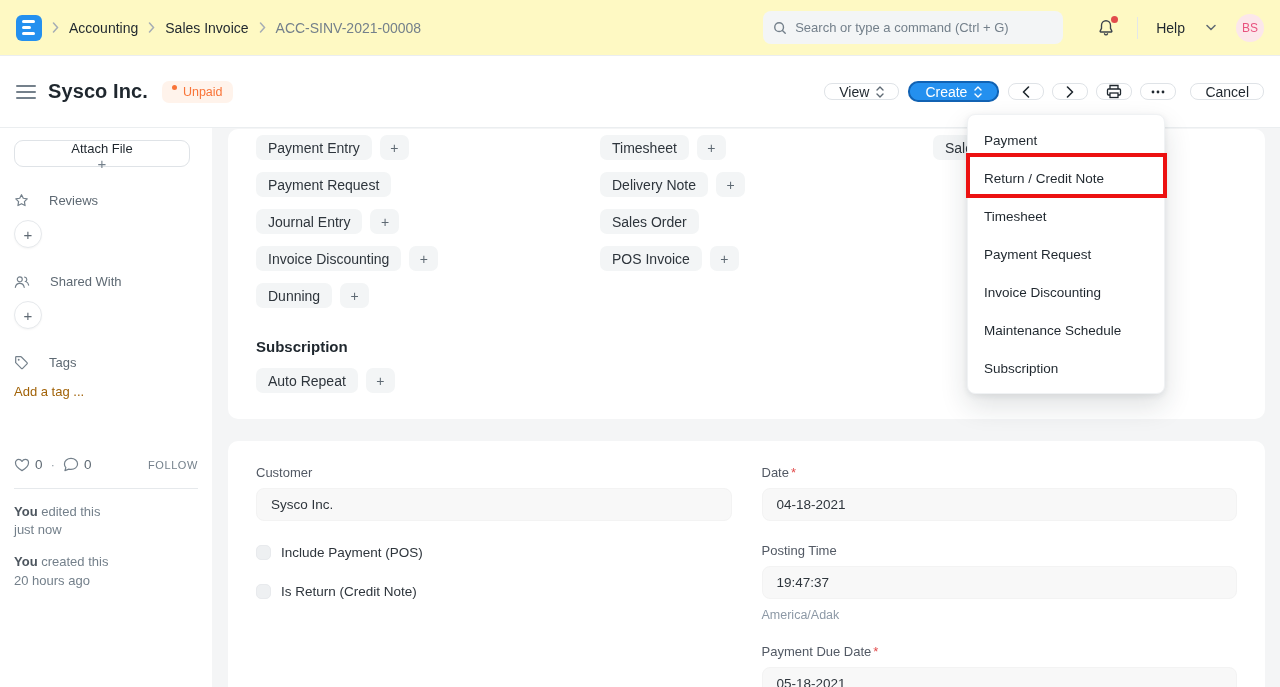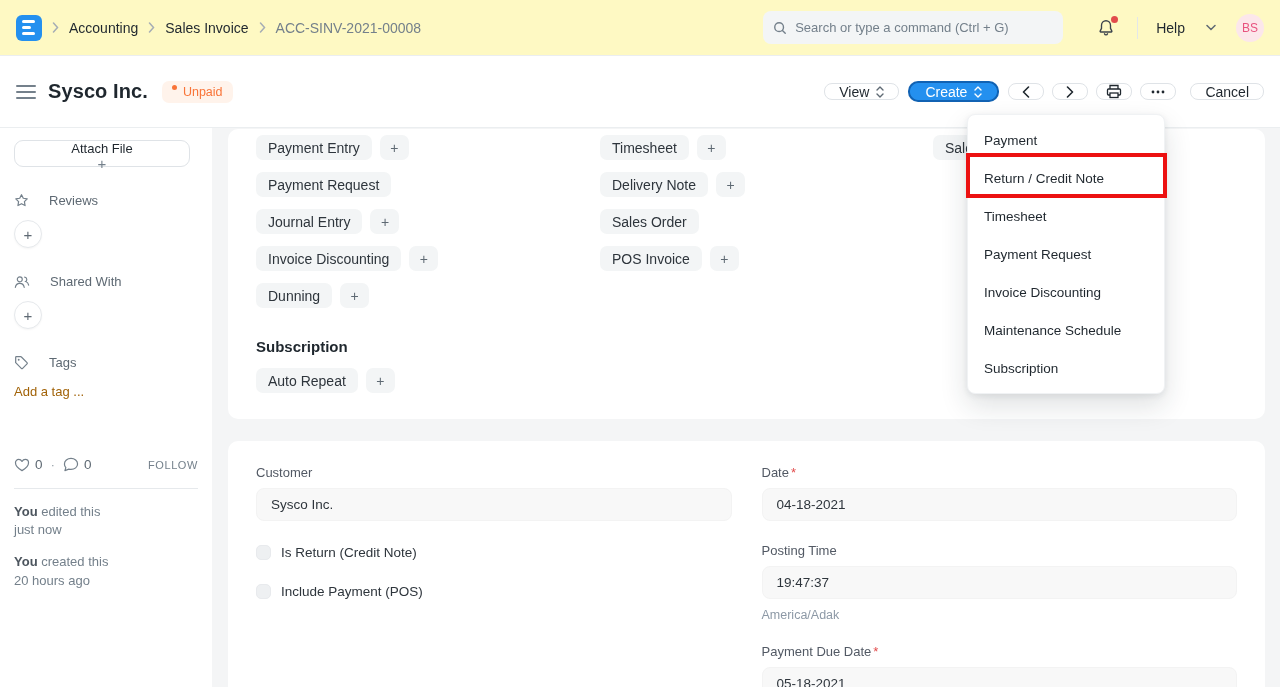--- a/index.html
+++ b/index.html
@@ -351,25 +351,25 @@
       </div>
 
       <div class="card card-2">
         <div class="form-grid">
           <div class="form-col">
             <div class="field-label">Customer</div>
             <div class="field-input">Sysco Inc.</div>
 
             <div class="checkbox-row">
               <span class="checkbox"></span>
-              <span class="checkbox-label">Is Return (Credit Note)</span>
+              <span class="checkbox-label">Include Payment (POS)</span>
             </div>
             <div class="checkbox-row">
               <span class="checkbox"></span>
-              <span class="checkbox-label">Include Payment (POS)</span>
+              <span class="checkbox-label">Is Return (Credit Note)</span>
             </div>
           </div>
 
           <div class="form-col">
             <div class="field-label">
               <span>Date</span><span class="req">*</span>
             </div>
             <div class="field-input">04-18-2021</div>
 
             <div class="field-label mt">Posting Time</div>

